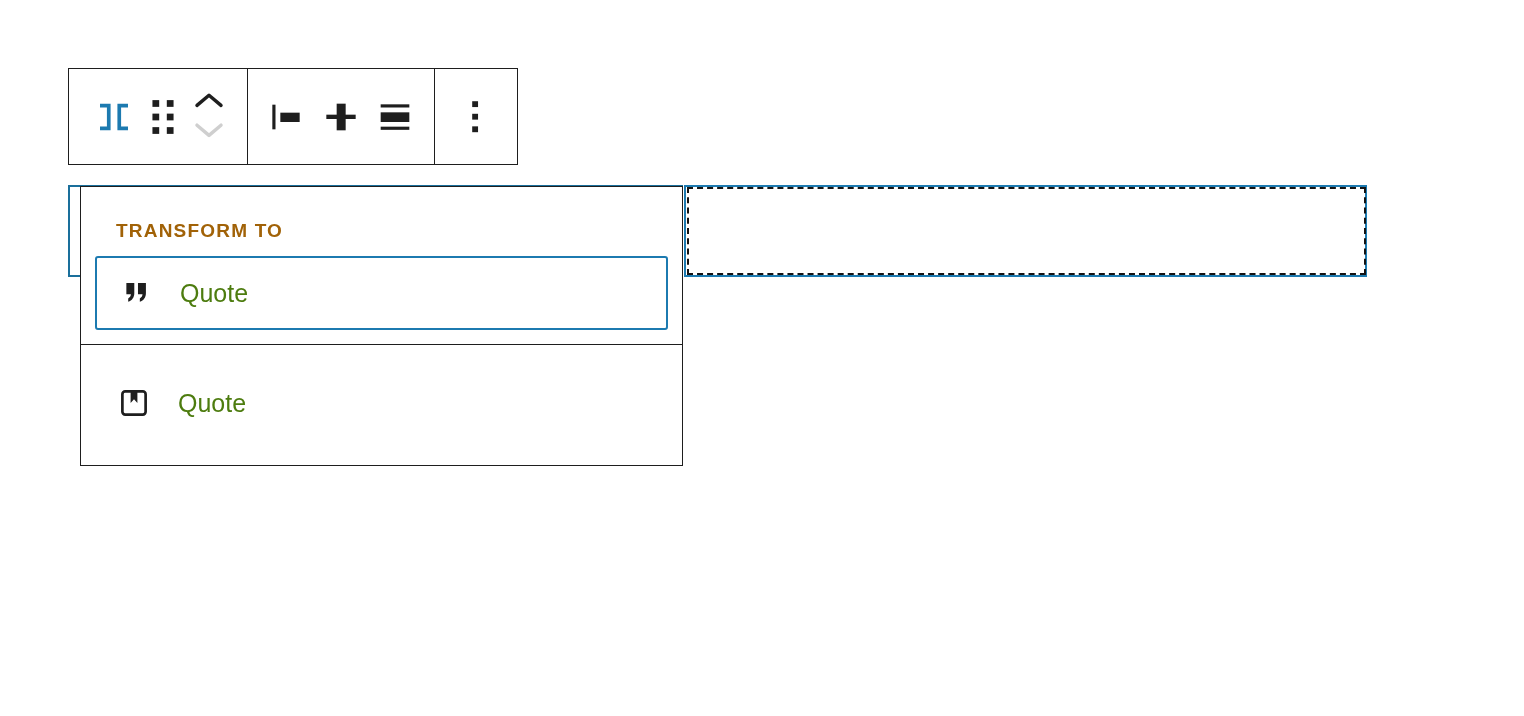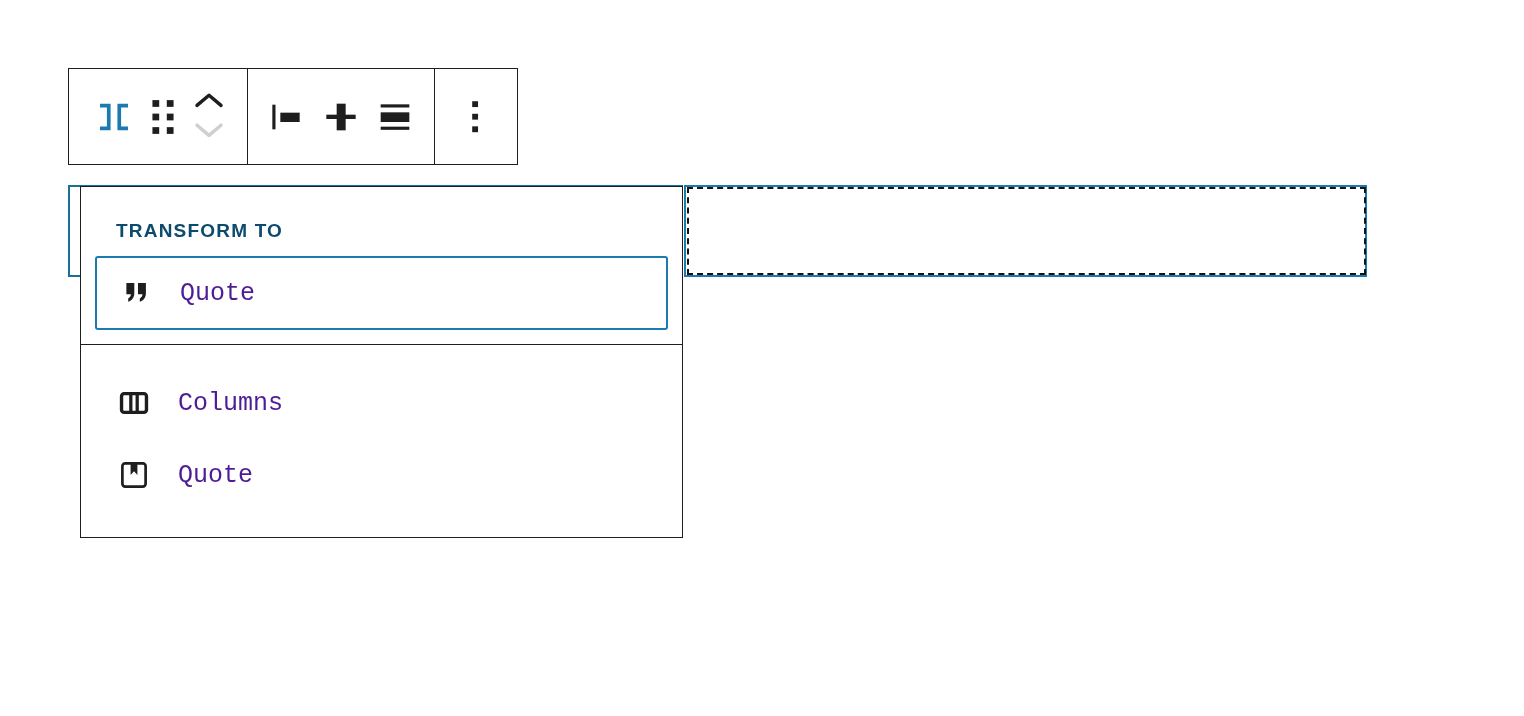--- a/index.html
+++ b/index.html
@@ -129,21 +129,21 @@
   #transform-section {
     padding: 0 0 14px 0;
   }
   #transform-heading {
     margin: 0;
     padding: 33px 0 14px 35px;
     font-size: 19px;
     font-weight: 600;
     letter-spacing: 1.2px;
     text-transform: uppercase;
-    color: #0c4a6e;
+    color: #a16207;
   }
   .menu-list {
     list-style: none;
     margin: 0;
     padding: 0;
   }
   .menu-item {
     display: flex;
     align-items: center;
     box-sizing: border-box;
@@ -157,22 +157,21 @@
     width: 36px;
     height: 36px;
     display: flex;
     align-items: center;
     justify-content: center;
     flex: 0 0 auto;
   }
   .menu-item .mi-label {
     font-size: 25px;
     line-height: 1;
-    color: #4c1d95;
-    font-family: Liberation Mono, monospace;
+    color: #4d7c0f;
   }
   #menu-item-quote {
     margin: 0 14px;
     height: 74px;
     padding-left: 21px;
     border: 2px solid #1c7ab0;
     border-radius: 3px;
     box-sizing: border-box;
   }
   #dropdown-divider {
@@ -304,30 +303,20 @@
       </li>
     </ul>
   </div>
 
   <hr id="dropdown-divider">
 
   <div id="other-section">
     <ul class="menu-list">
 
 
-      <li class="menu-item">
-        <span class="mi-icon">
-          <svg width="34" height="34" viewBox="0 0 24 24">
-            <rect x="3.2" y="5.4" width="17.6" height="13.2" rx="1.8" fill="none" stroke="#1e1e1e" stroke-width="2.4"></rect>
-            <rect x="8.6" y="5.4" width="2.3" height="13.2" fill="#1e1e1e"></rect>
-            <rect x="13.1" y="5.4" width="2.3" height="13.2" fill="#1e1e1e"></rect>
-          </svg>
-        </span>
-        <span class="mi-label">Columns</span>
-      </li>
 
       <li class="menu-item">
         <span class="mi-icon">
           <svg width="34" height="34" viewBox="0 0 24 24">
             <rect x="3.8" y="3.8" width="16.4" height="16.4" rx="2.0" fill="none" stroke="#1e1e1e" stroke-width="1.9"></rect>
             <path d="M9.6 3.8 h4.8 v8.2 l-2.4 -2.6 l-2.4 2.6 z" fill="#1e1e1e"></path>
           </svg>
         </span>
         <span class="mi-label">Quote</span>
       </li>

